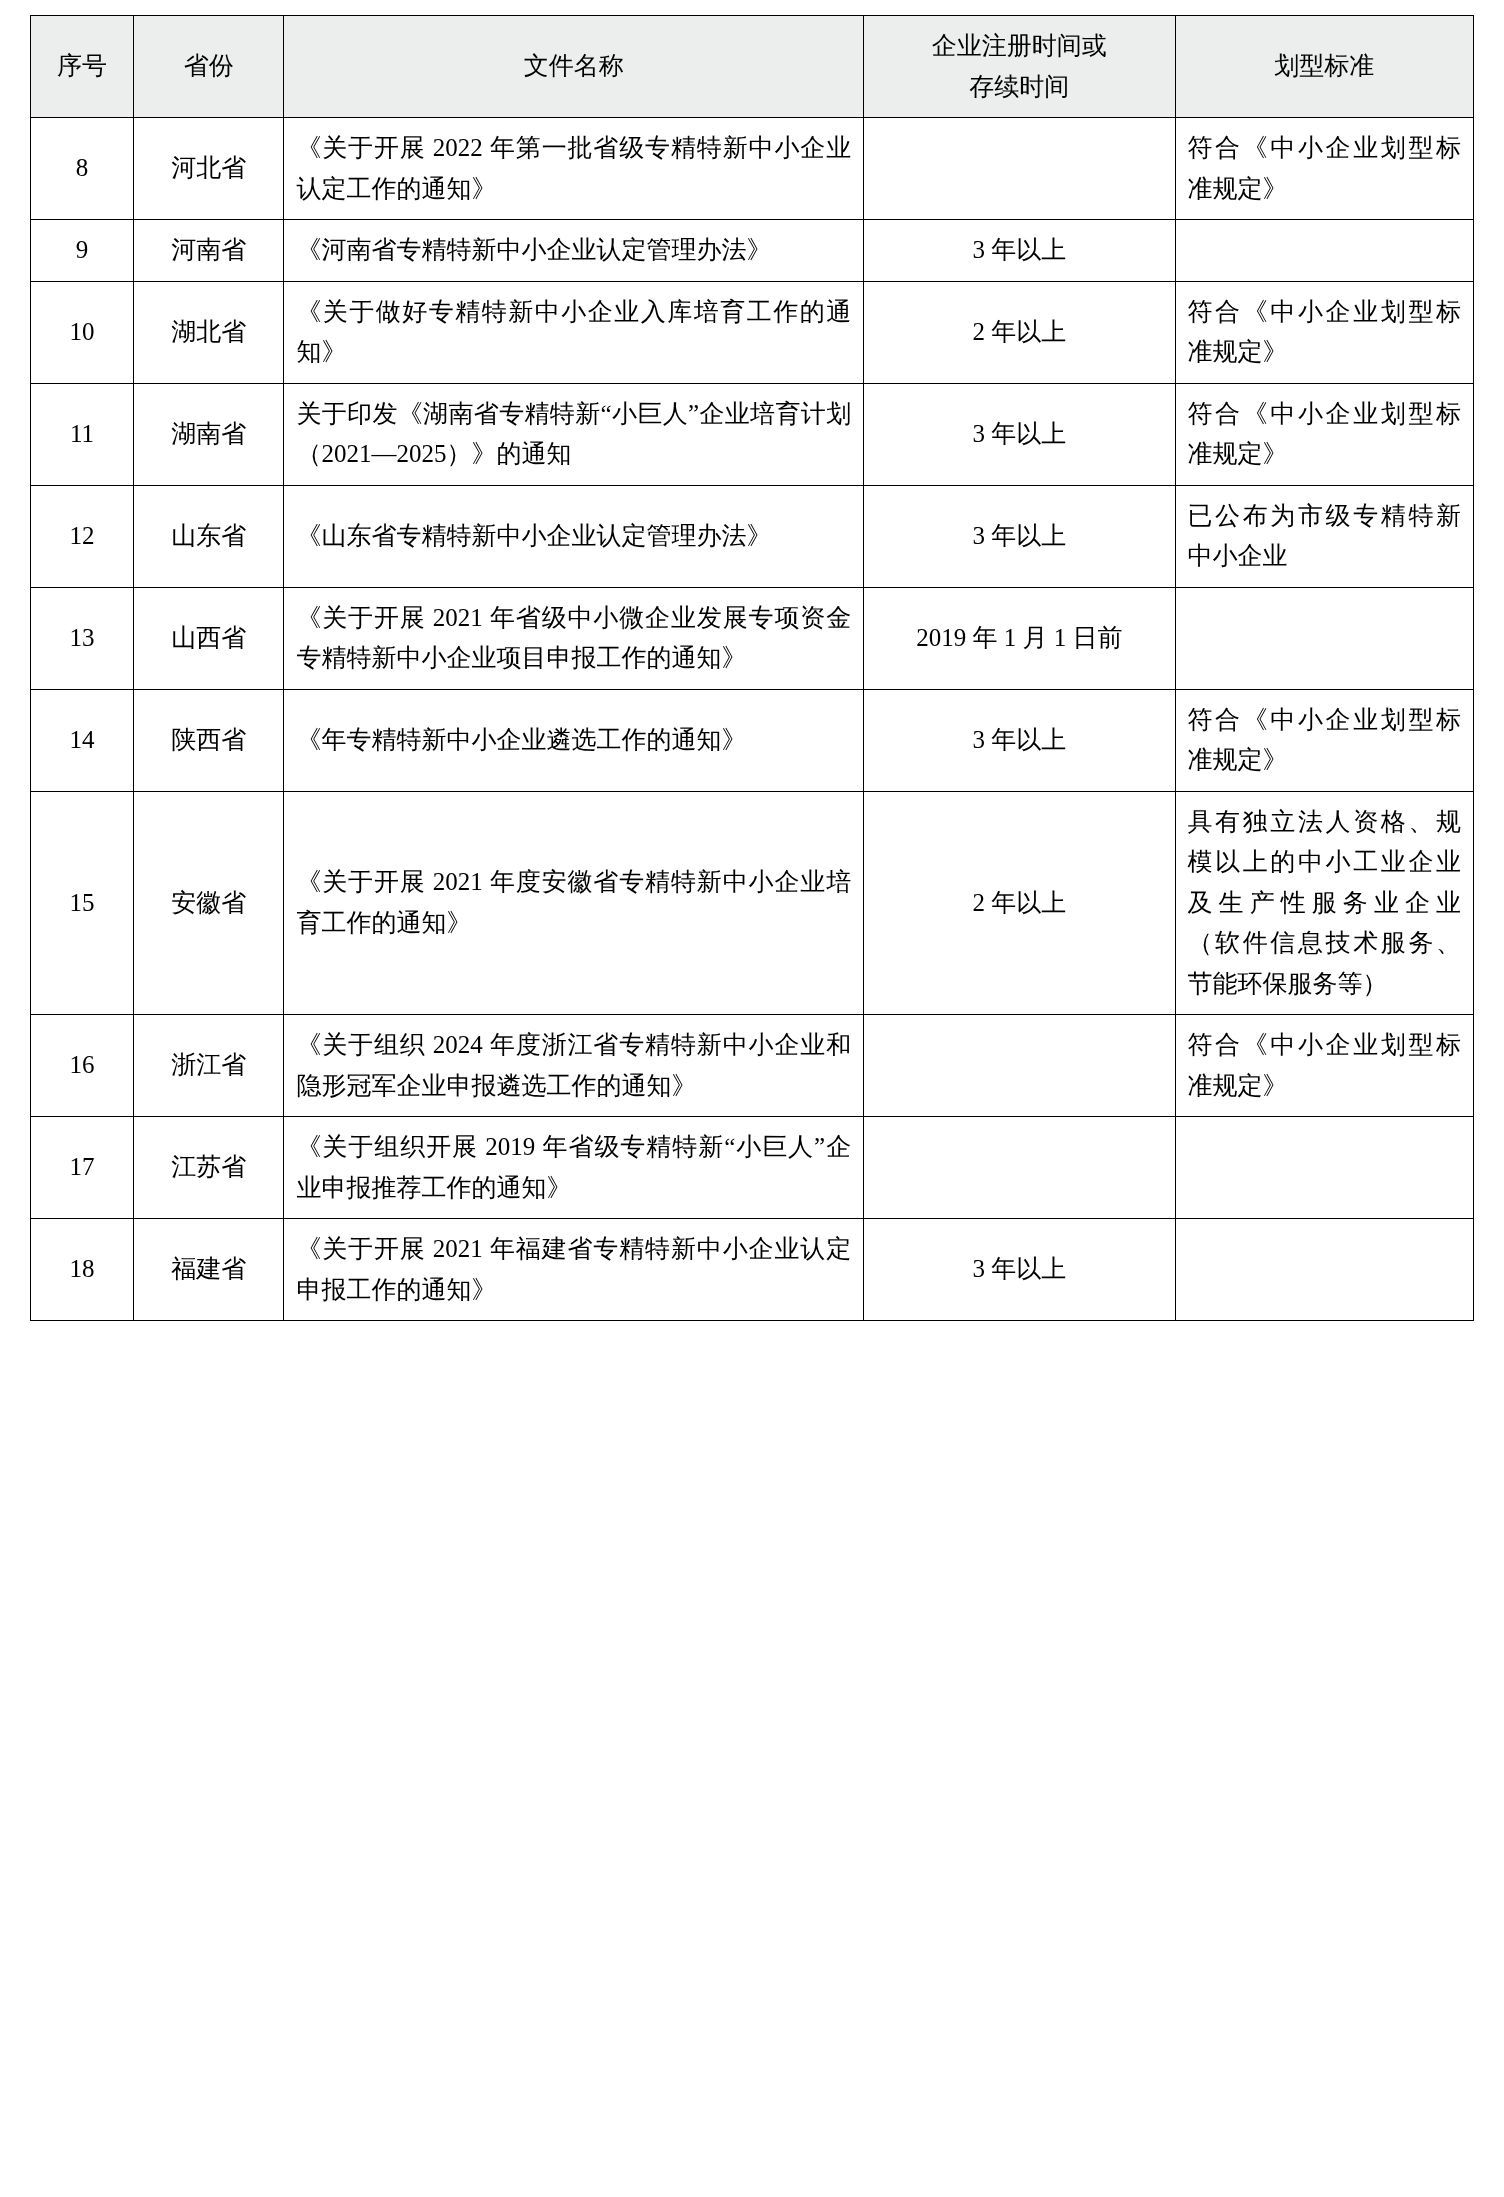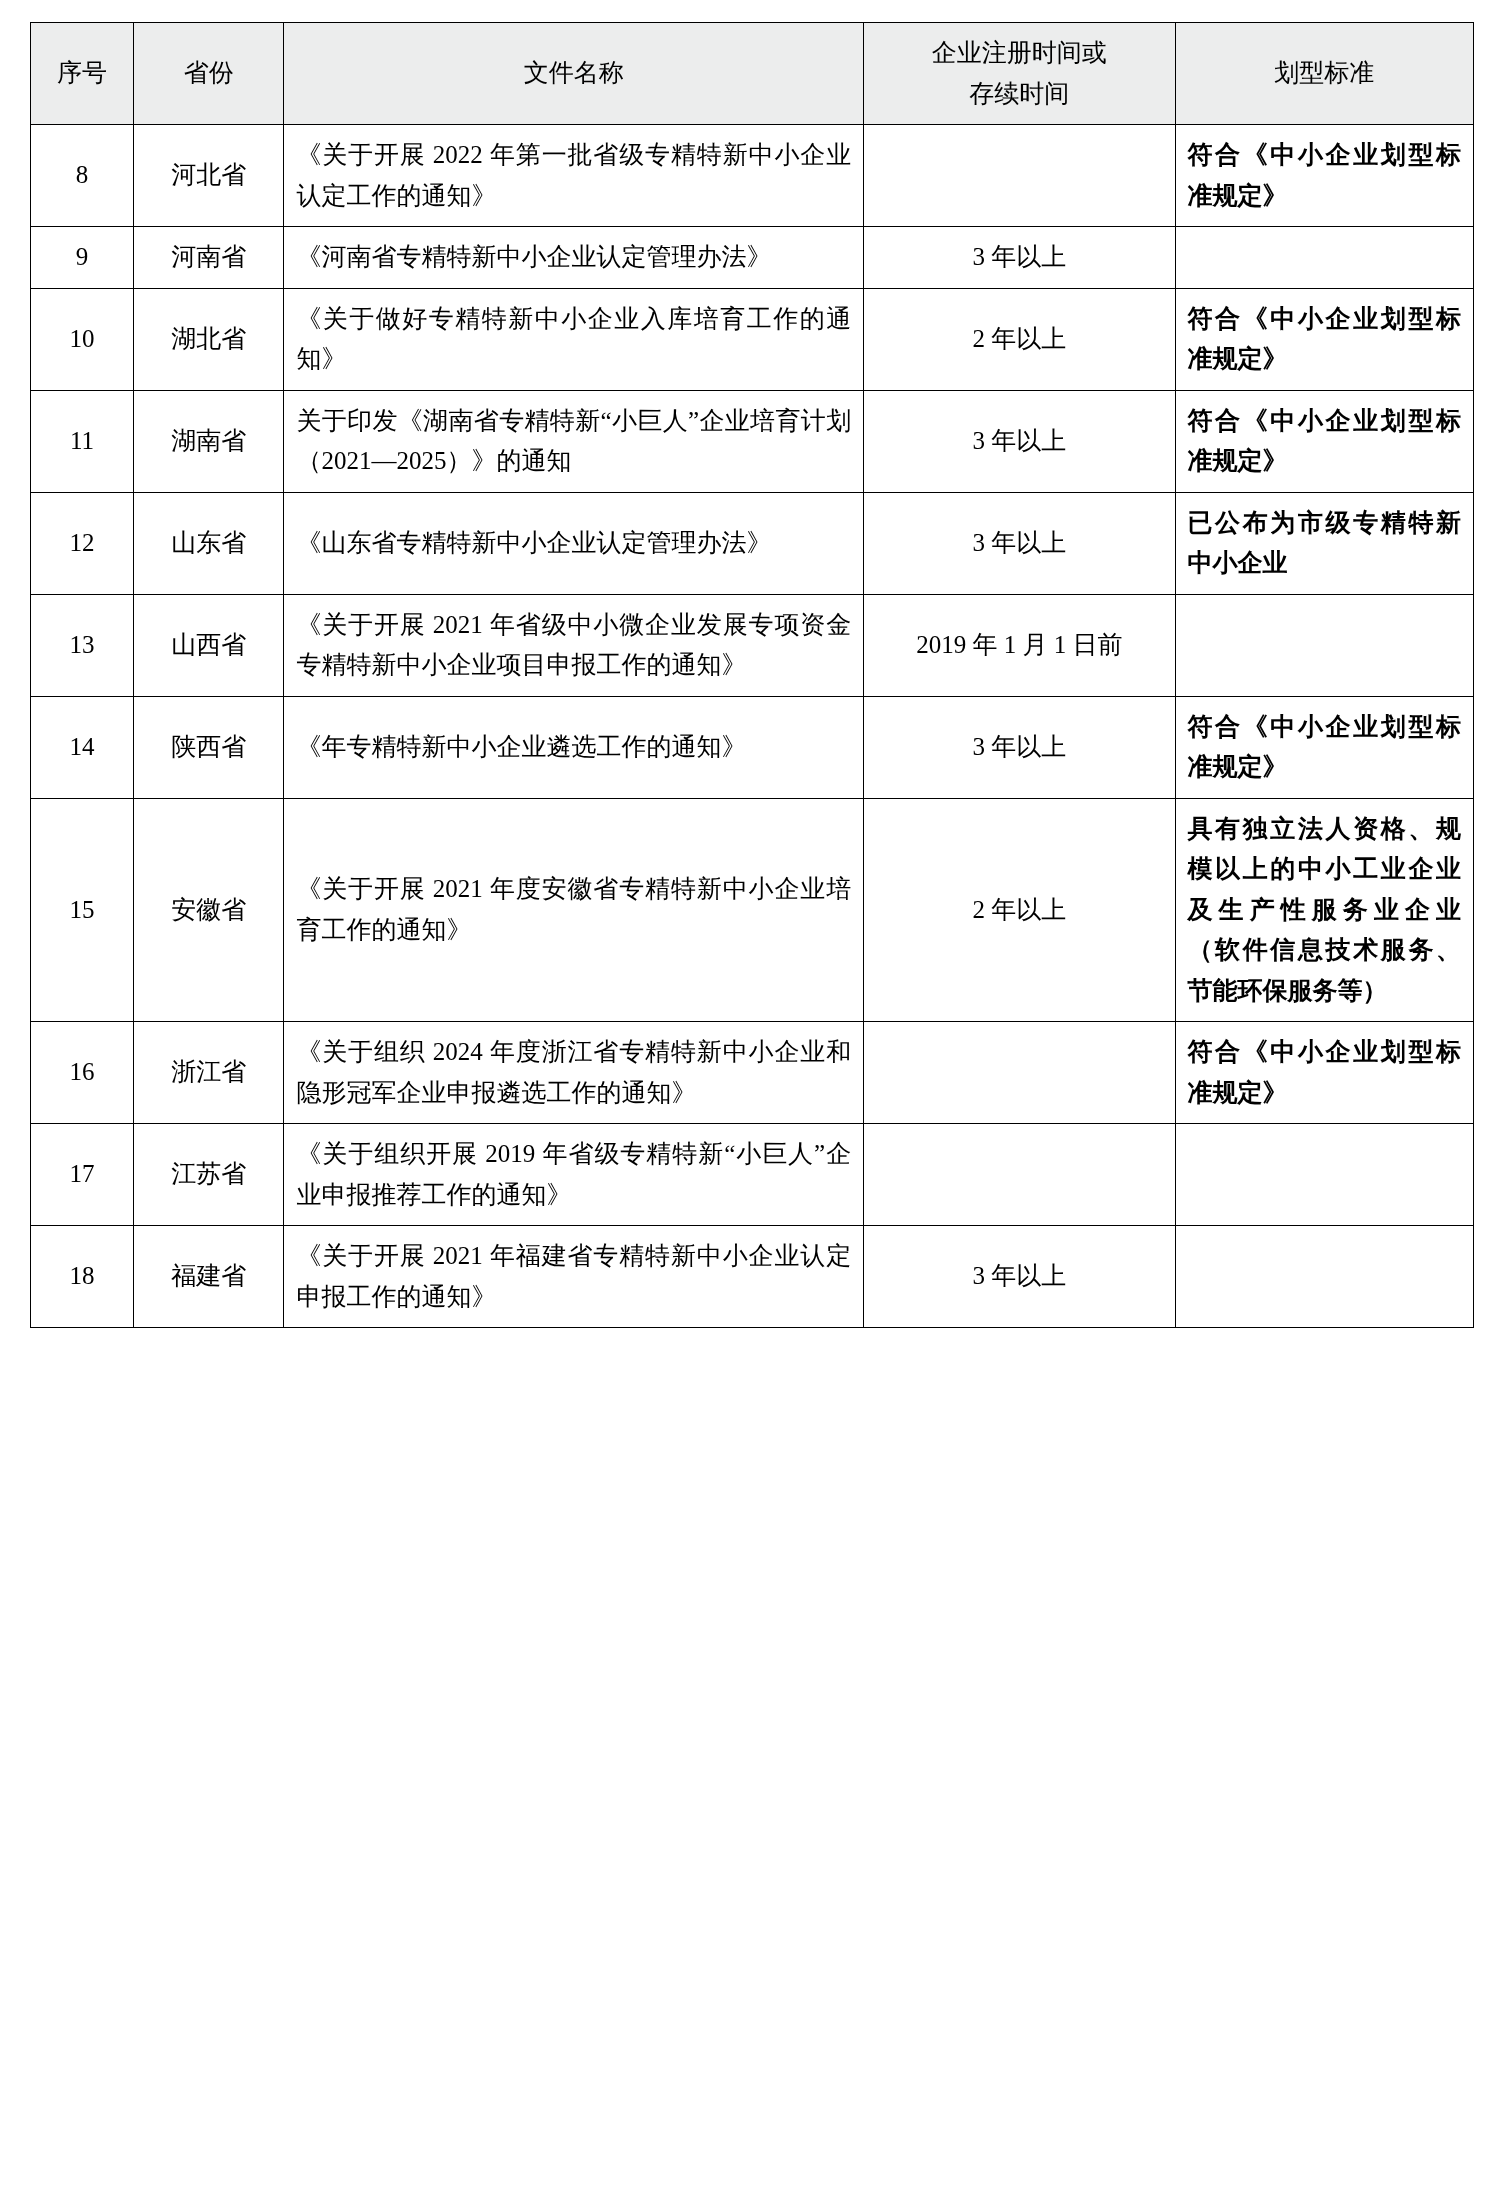--- a/index.html
+++ b/index.html
@@ -8,21 +8,21 @@
     background: #ffffff;
   }
   body {
     width: 1504px;
     font-family: "Liberation Serif", "DejaVu Serif", serif;
     color: #000000;
   }
   .page {
     width: 1316px;
     box-sizing: border-box;
-    padding: 22px 30px 0 30px;
+    padding: 15px 30px 0 30px;
   }
   table.doc-table {
     border-collapse: collapse;
     width: 1444px;
     table-layout: fixed;
     font-size: 25px;
   }
   table.doc-table th,
   table.doc-table td {
     border: 1px solid #000000;
@@ -52,21 +52,20 @@
     text-justify: inter-ideograph;
   }
   td.time {
     text-align: center;
     margin-top: 35px;
   }
   td.std {
     text-align: justify;
     text-align-last: left;
     text-justify: inter-ideograph;
-    font-weight: bold;
   }
 </style>
 </head>
 <body>
 
 <div class="page">
   <table class="doc-table">
     <colgroup>
       <col class="c-seq">
       <col class="c-prov">

